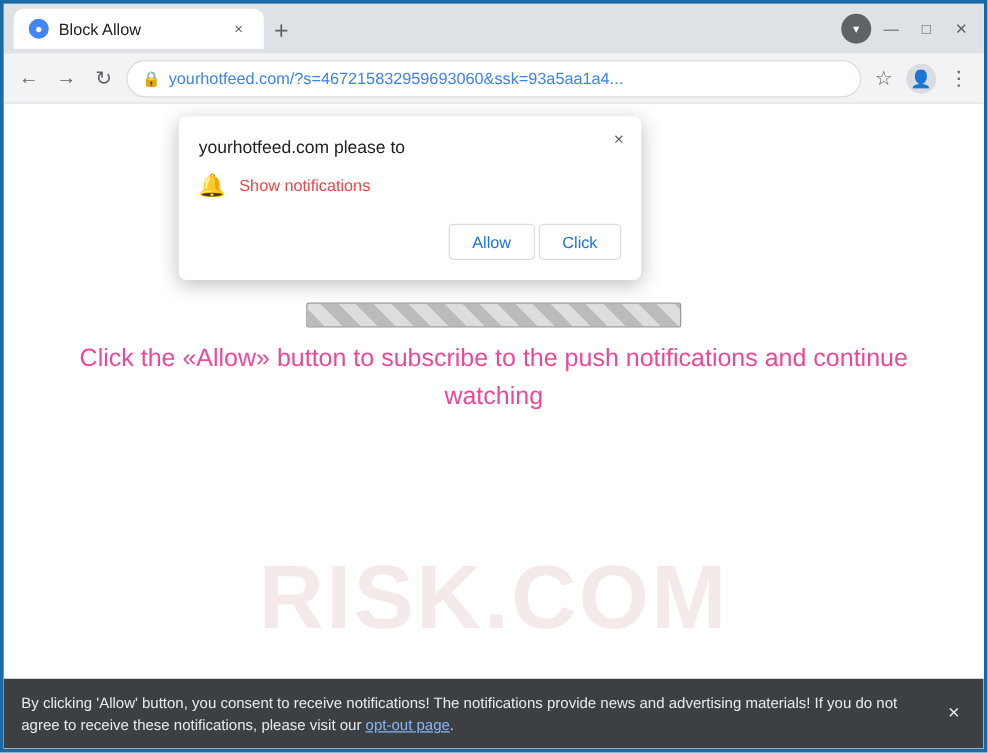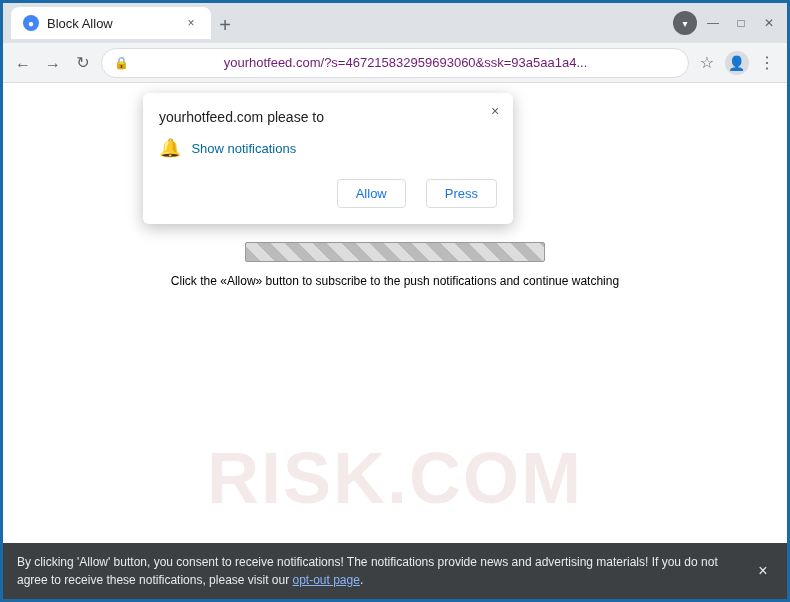--- a/index.html
+++ b/index.html
@@ -154,27 +154,26 @@
       color: #202124;
       border: 1px solid #dadce0;
     }
 
     .lock-icon {
       color: #5f6368;
       font-size: 12px;
     }
 
     .url-text {
-      color: #701a75;
+      color: #3b82f6;
       font-size: 13px;
       white-space: nowrap;
       overflow: hidden;
       text-overflow: ellipsis;
       flex: 1;
-      text-align: center;
     }
 
     .star-icon, .profile-icon, .menu-icon {
       width: 24px;
       height: 24px;
       display: flex;
       align-items: center;
       justify-content: center;
       cursor: pointer;
       color: #5f6368;
@@ -213,22 +212,22 @@
         #bbb 10px,
         #ddd 10px,
         #ddd 20px
       );
       border: 1px solid #999;
       border-radius: 2px;
       margin-top: 10px;
     }
 
     .cta-text {
-      font-size: 12px;
-      color: #000000;
+      font-size: 20px;
+      color: #ec4899;
       text-align: center;
       padding: 10px 30px;
       line-height: 1.5;
     }
 
     
     .risk-watermark {
       position: absolute;
       bottom: 80px;
       left: 0;
@@ -283,27 +282,27 @@
       margin-bottom: 20px;
     }
 
     .bell-icon {
       font-size: 18px;
       color: #5f6368;
     }
 
     .popup-notification-text {
       font-size: 13px;
-      color: #0369a1;
+      color: #ef4444;
     }
 
     .popup-buttons {
       display: flex;
       justify-content: flex-end;
-      gap: 20px;
+      gap: 3px;
     }
 
     .popup-btn {
       padding: 6px 18px;
       border-radius: 4px;
       font-size: 13px;
       cursor: pointer;
       border: 1px solid #dadce0;
       background: #fff;
       color: #1a73e8;
@@ -411,21 +410,21 @@
 
     <div class="notification-popup">
       <div class="popup-close">×</div>
       <div class="popup-title">yourhotfeed.com please to</div>
       <div class="popup-notification-row">
         <span class="bell-icon">🔔</span>
         <span class="popup-notification-text">Show notifications</span>
       </div>
       <div class="popup-buttons">
         <button class="popup-btn allow">Allow</button>
-        <button class="popup-btn block">Press</button>
+        <button class="popup-btn block">Click</button>
       </div>
     </div>
 
     <div class="bottom-bar">
       <span>By clicking 'Allow' button, you consent to receive notifications! The notifications provide news and advertising materials! If you do not agree to receive these notifications, please visit our </span><a href="#">opt-out page</a>.
       <div class="bottom-bar-close">×</div>
     </div>
 
   </div>
 </div>

